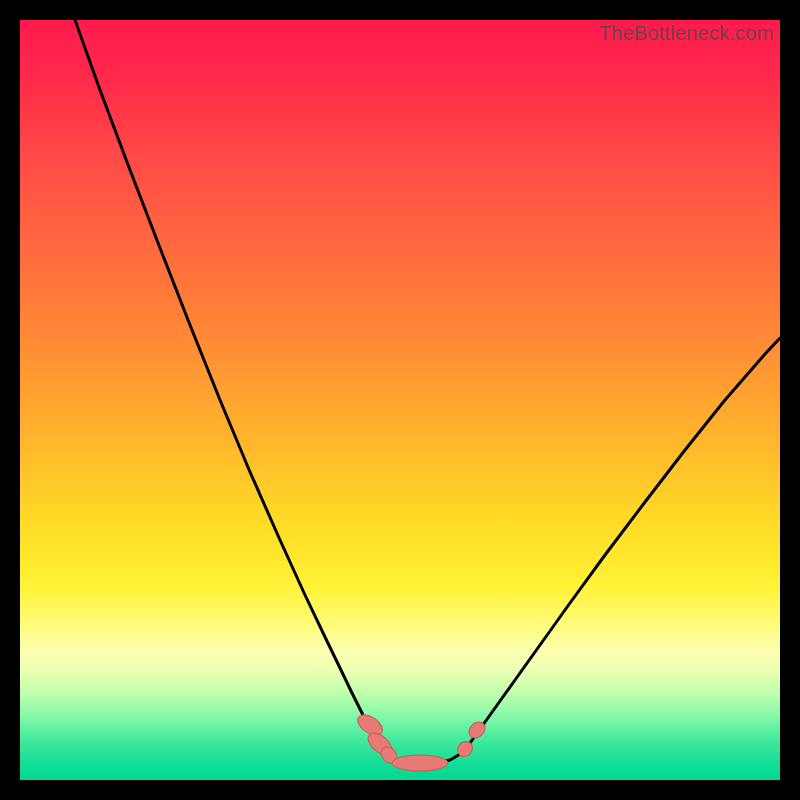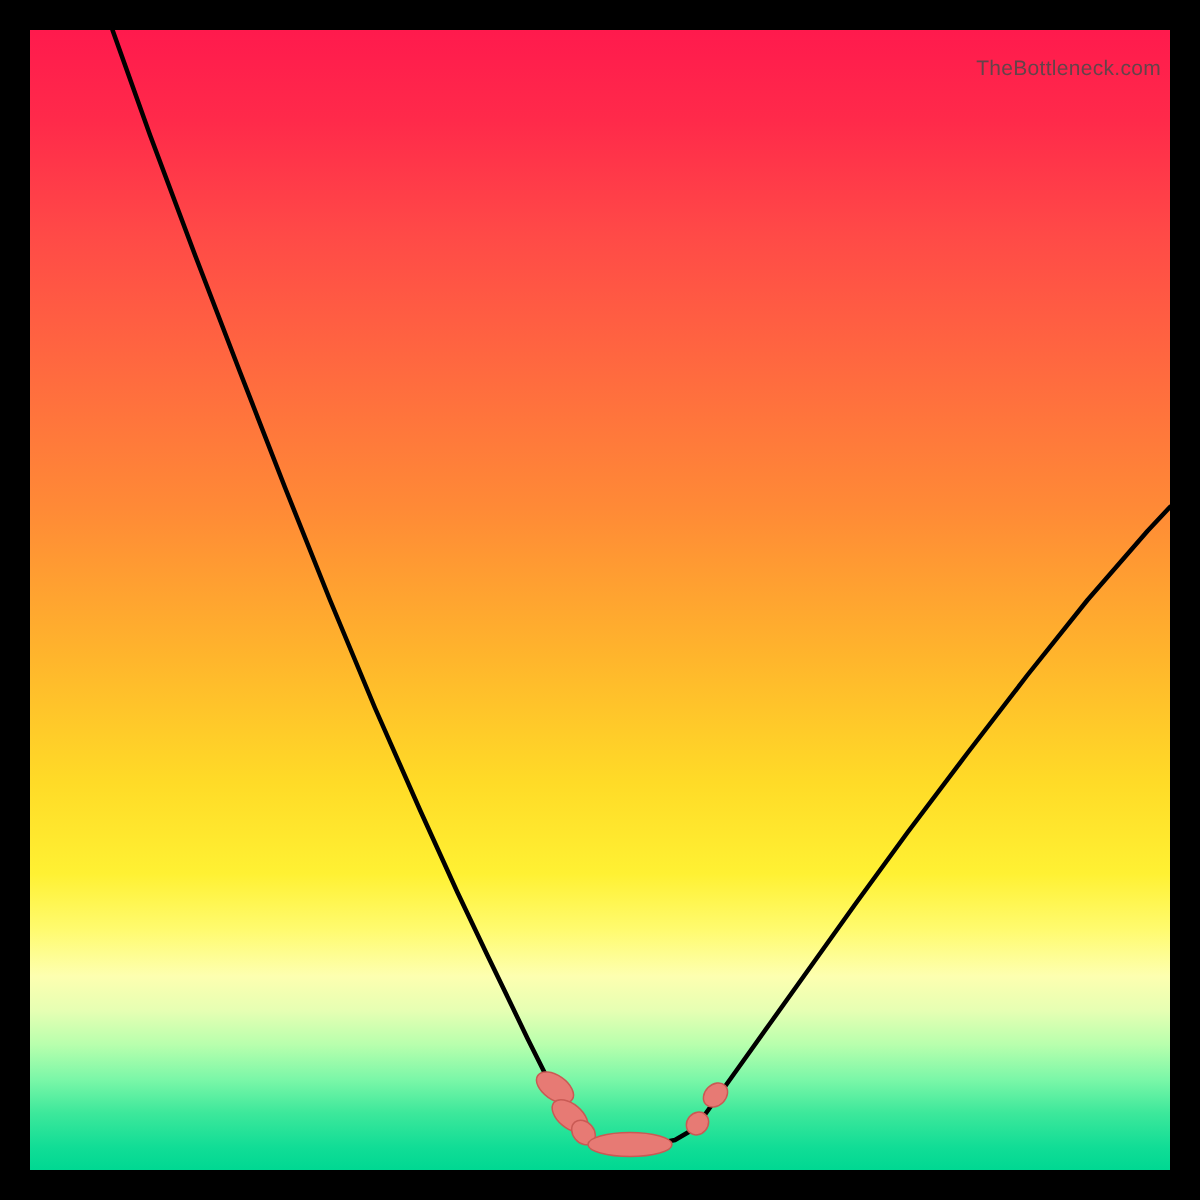--- a/index.html
+++ b/index.html
@@ -39,26 +39,25 @@
       #3de89b 95%,
       #11dd96 98%,
       #00d892 100%
     );
   }
   .watermark {
     position: absolute;
     top: 2px;
     right: 6px;
     color: #4a4a4a;
-    font-size: 14px;
+    font-size: 20px;
     font-weight: 500;
     letter-spacing: 0.2px;
     opacity: 0.85;
     user-select: none;
-    margin-top: 15px;
   }
   svg.plot {
     position: absolute;
     inset: 0;
   }
 </style>
 </head>
 <body>
 
 <div class="frame">

